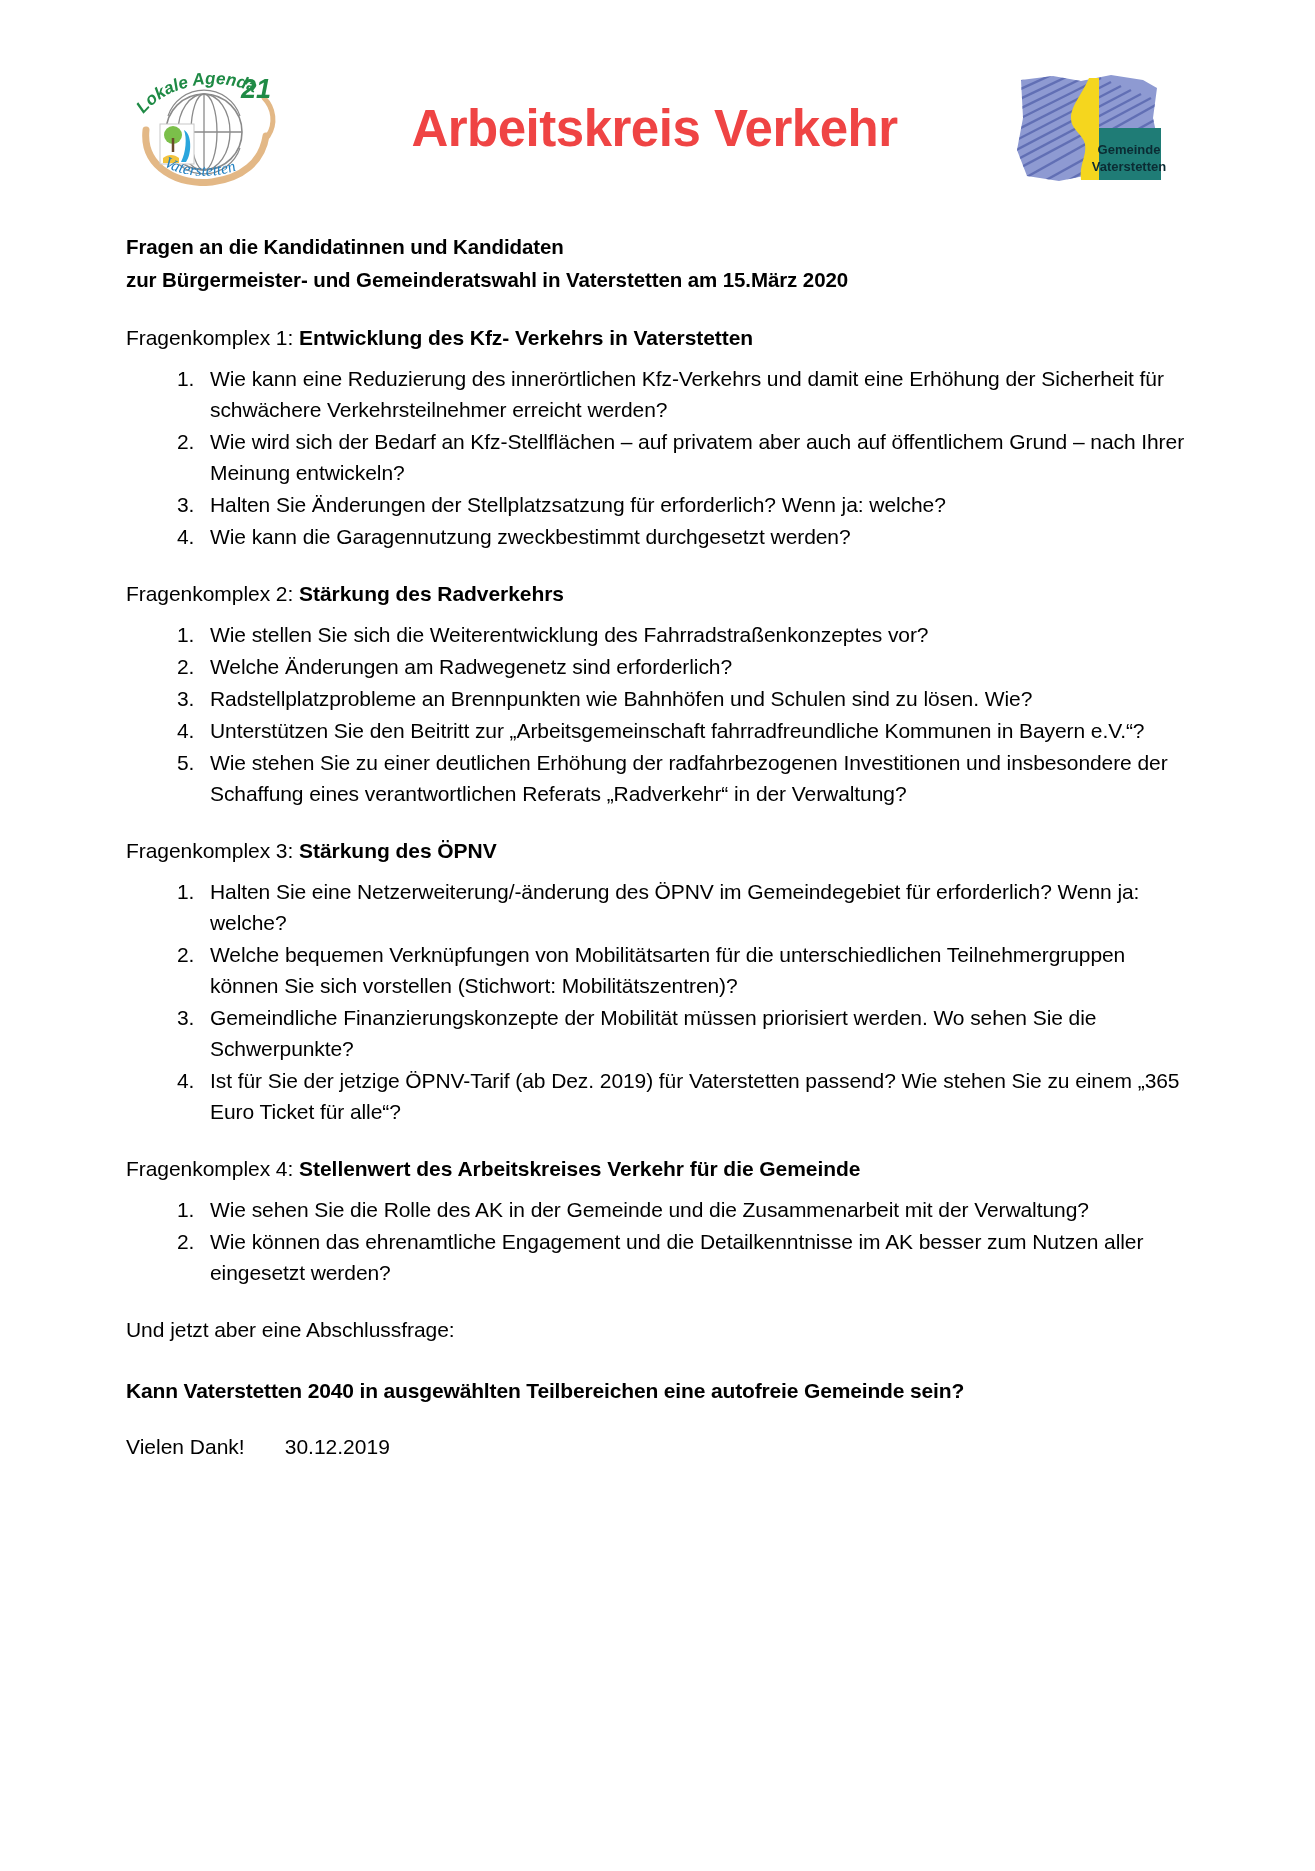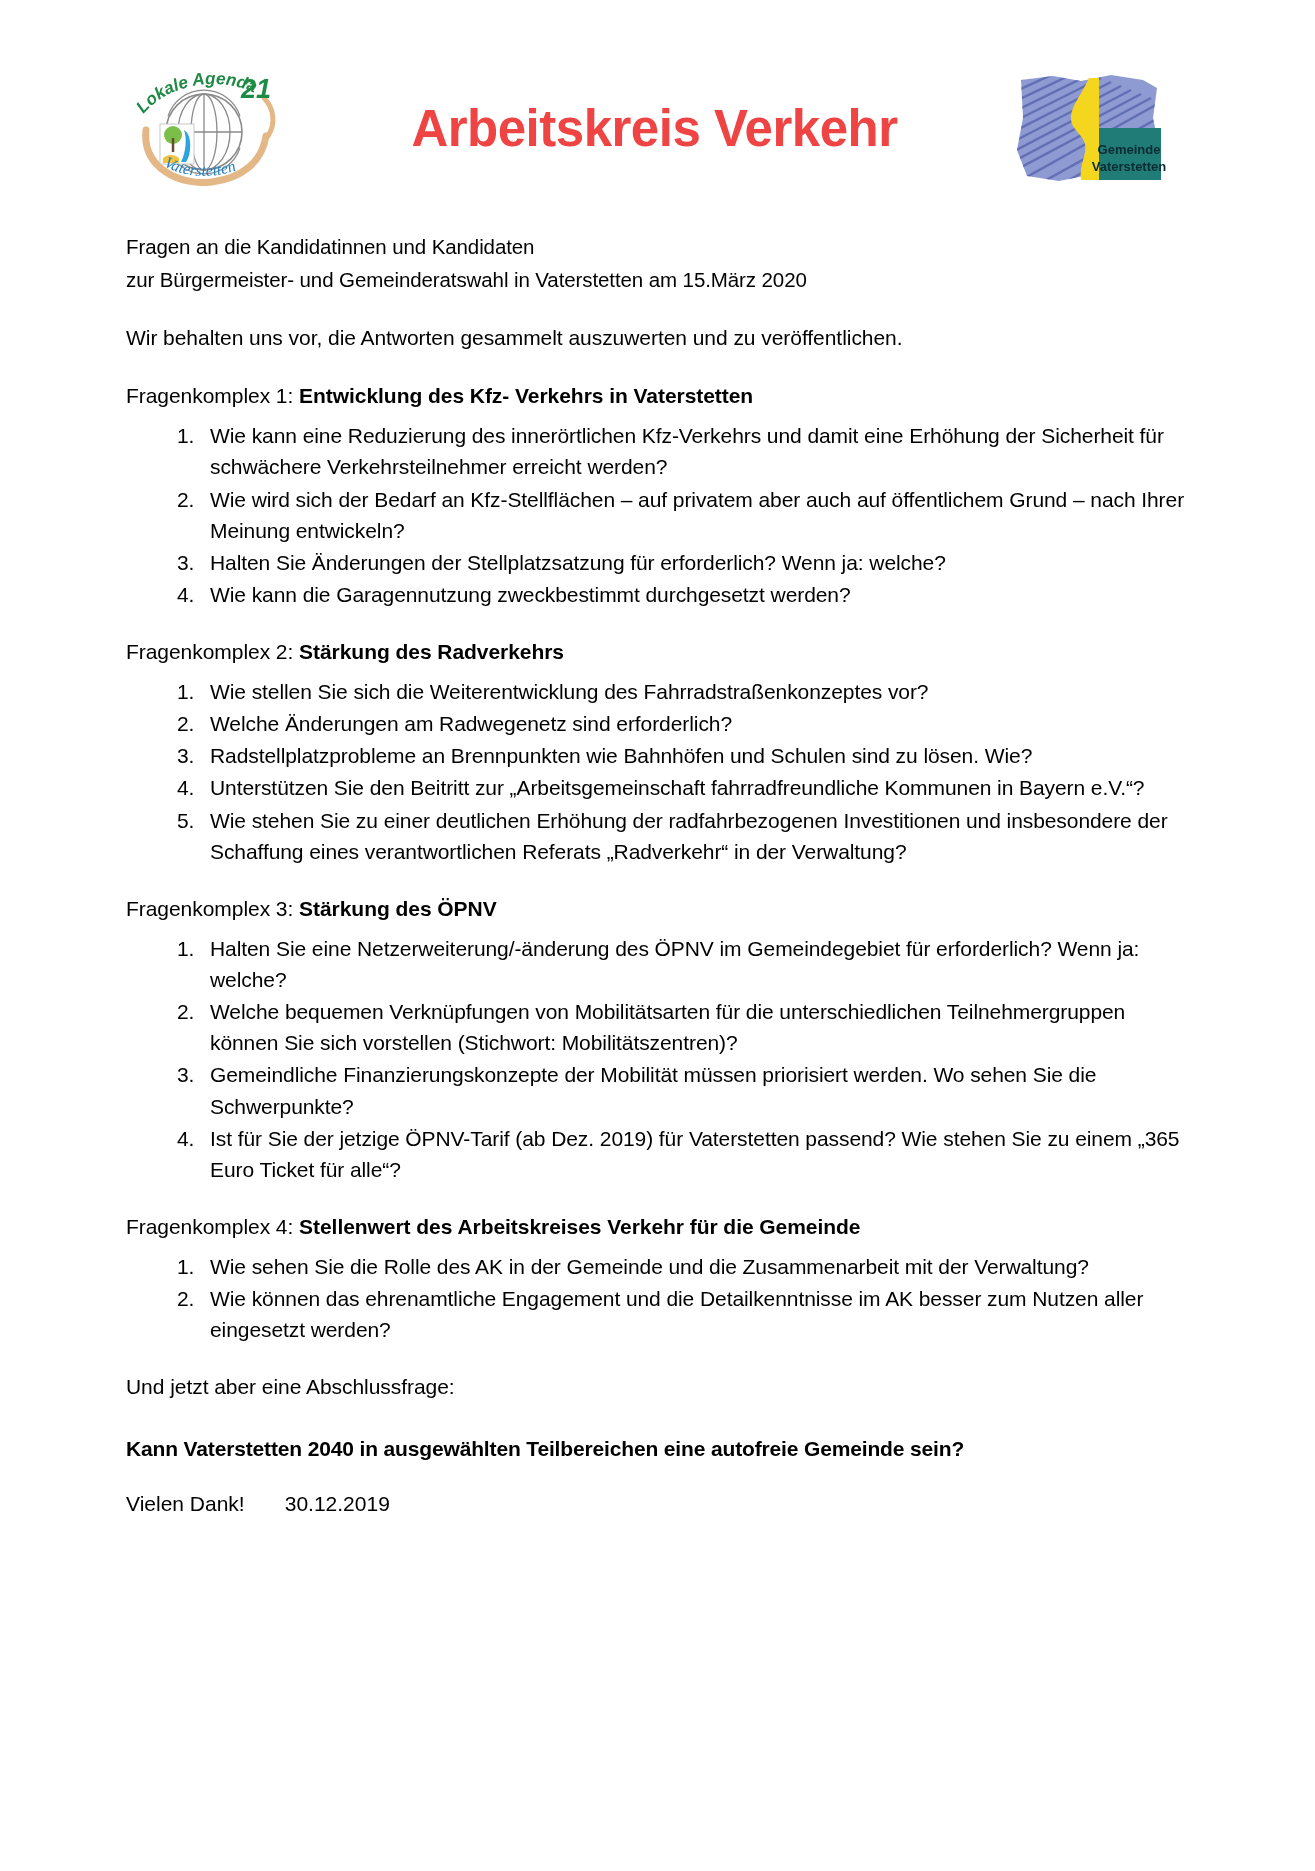--- a/index.html
+++ b/index.html
@@ -64,21 +64,21 @@
 
   
   .content {
     padding: 0 120px 0 126px;
   }
   .intro-block {
     margin-top: 22px;
   }
   .intro-line {
     font-size: 20.5px;
-    font-weight: normal;
+    font-weight: bold;
     line-height: 1.62;
     letter-spacing: -0.1px;
   }
   .para {
     font-size: 21px;
     line-height: 1.5;
     margin-top: 26px;
     letter-spacing: -0.05px;
   }
   .section-head {
@@ -222,21 +222,20 @@
     </div>
   </div>
 
   <div class="content">
 
     <div class="intro-block">
       <div class="intro-line">Fragen an die Kandidatinnen und Kandidaten</div>
       <div class="intro-line">zur Bürgermeister- und Gemeinderatswahl in Vaterstetten am 15.März 2020</div>
     </div>
 
-    <p class="para">Wir behalten uns vor, die Antworten gesammelt auszuwerten und zu veröffentlichen.</p>
 
     <div class="section-head">
       <span>Fragenkomplex 1: </span><span class="bold">Entwicklung des Kfz- Verkehrs in Vaterstetten</span>
     </div>
     <ol class="qlist">
       <li>Wie kann eine Reduzierung des innerörtlichen Kfz-Verkehrs und damit eine Erhöhung der Sicherheit für schwächere Verkehrsteilnehmer erreicht werden?</li>
       <li>Wie wird sich der Bedarf an Kfz-Stellflächen – auf privatem aber auch auf öffentlichem Grund –  nach Ihrer Meinung entwickeln?</li>
       <li>Halten Sie Änderungen der Stellplatzsatzung für erforderlich? Wenn ja: welche?</li>
       <li>Wie kann die Garagennutzung zweckbestimmt durchgesetzt werden?</li>
     </ol>

